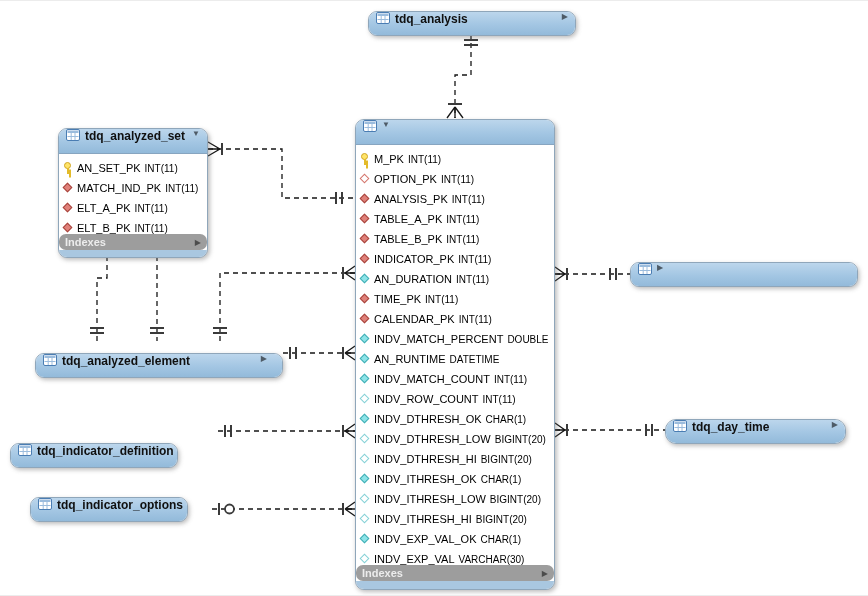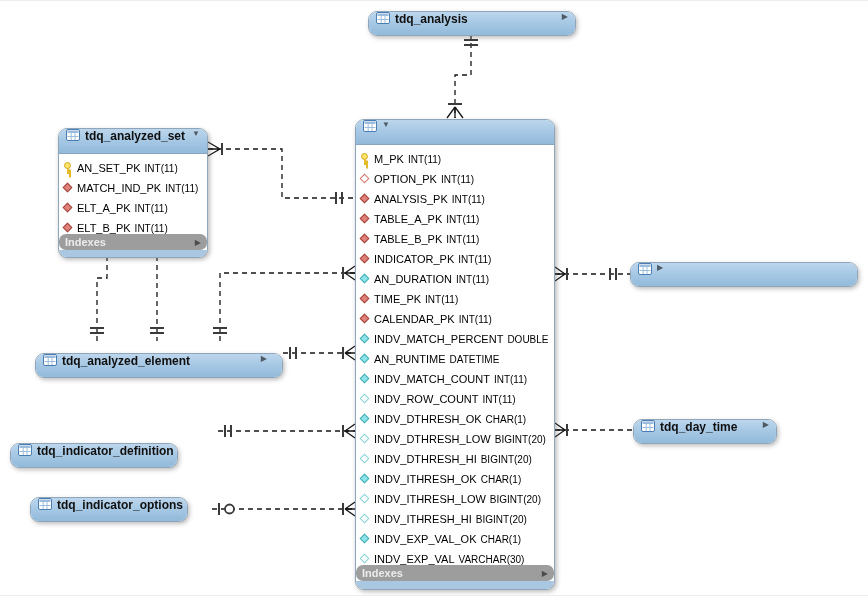--- a/index.html
+++ b/index.html
@@ -44,21 +44,21 @@
   .ic-fk-o::before{background:#fff;border:1.4px solid #d4756c;}
   .ic-col::before{background:#8de4e8;border:1px solid #43aeb4;}
   .ic-col-o::before{background:#fff;border:1.4px solid #85d1d6;}
 
   .ticon{flex:none;display:flex;align-items:center;}
 
   #t-analysis{left:368px;top:10px;width:208px;}
   #t-analyzed_set{left:58px;top:83px;width:150px;margin-top:44px;}
   #t-match_indvalue{left:355px;top:118px;width:200px;}
   #t-calendar{left:630px;top:261px;width:228px;}
-  #t-day_time{left:633px;top:418px;width:144px;}
+  #t-day_time{left:665px;top:418px;width:181px;border-radius:11px;}
   #t-analyzed_element{left:35px;top:340px;width:248px;margin-top:12px;}
   #t-indicator_definition{left:10px;top:442px;width:168px;}
   #t-indicator_options{left:18px;top:496px;width:158px;margin-left:12px;}
 </style>
 </head>
 <body>
 
 <div class="canvas">
 
   <svg class="wires" width="868" height="596" viewBox="0 0 868 596">

